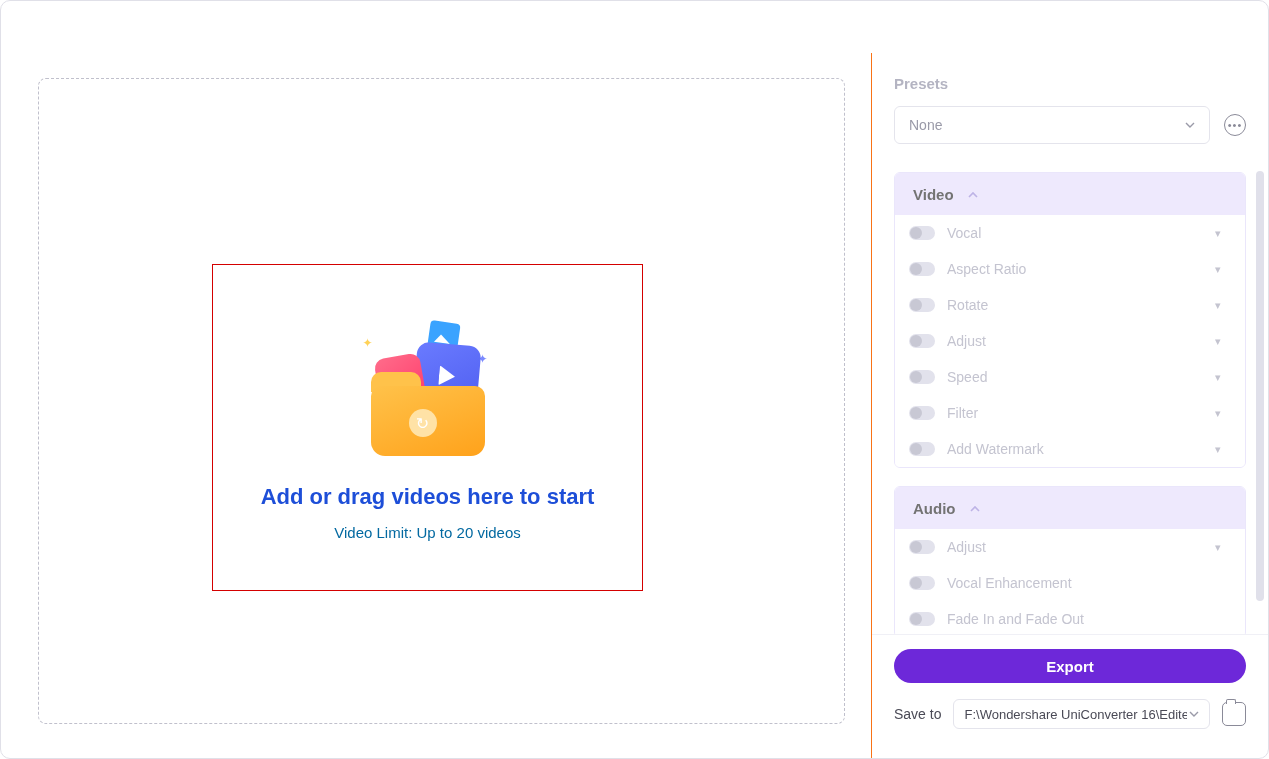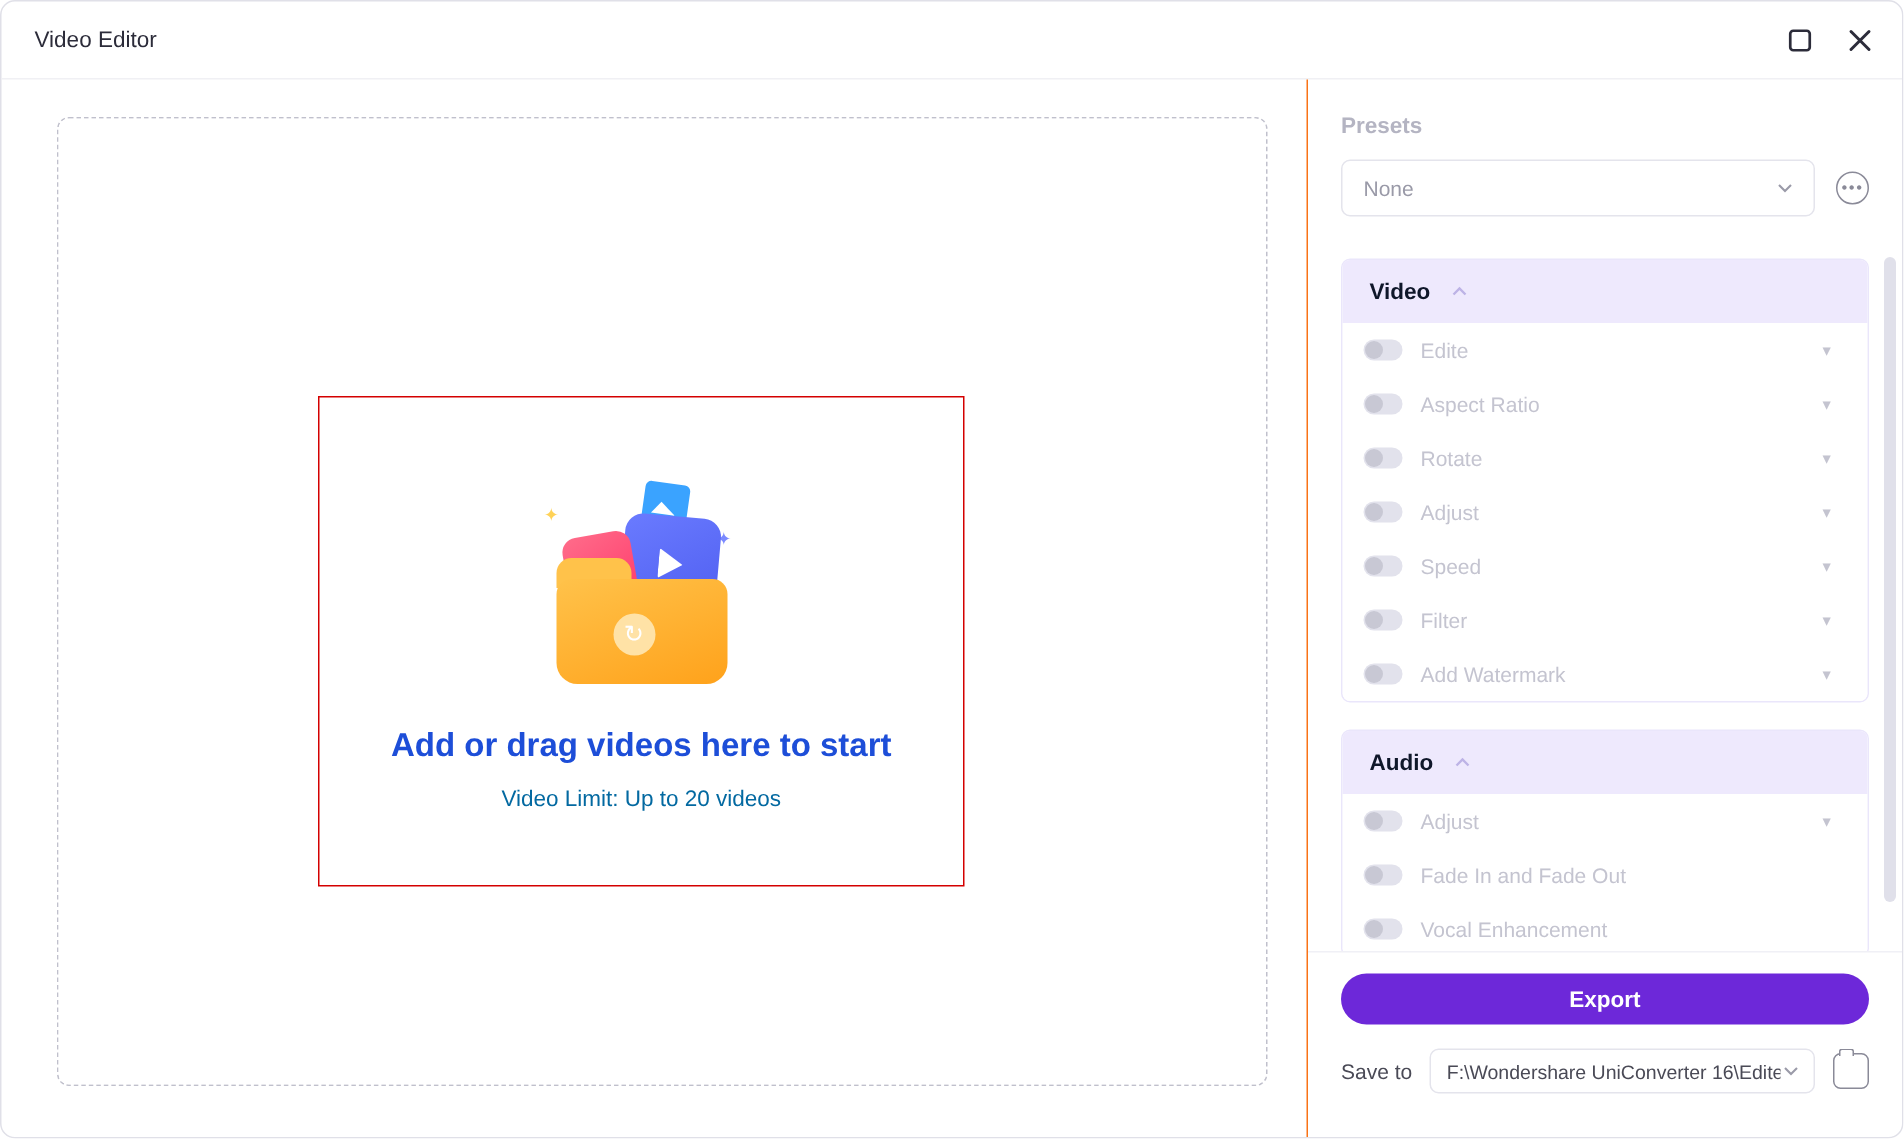--- a/index.html
+++ b/index.html
@@ -214,21 +214,21 @@
   }
   .section-header {
     height: 42px;
     background: #eee9fd;
     display: flex;
     align-items: center;
     padding: 0 18px;
     gap: 12px;
     font-size: 15px;
     font-weight: 600;
-    color: #0f172a;
+    color: #737373;
   }
   .section-body { background: #fff; }
 
   .optrow {
     height: 36px;
     display: flex;
     align-items: center;
     padding: 0 14px 0 14px;
     gap: 12px;
   }
@@ -313,34 +313,20 @@
   }
 
   .caret { margin-left: 2px; }
   .caret svg{ width:10px; height:10px; }
 </style>
 </head>
 <body>
 
 <div class="window">
 
-  <div class="titlebar">
-    <span class="title">Video Editor</span>
-    <div class="winbtn max">
-      <svg viewBox="0 0 18 18">
-        <rect x="2.5" y="2.5" width="13" height="13" rx="2" ry="2" fill="none" stroke="#2c2c3a" stroke-width="1.8"></rect>
-      </svg>
-    </div>
-    <div class="winbtn close">
-      <svg viewBox="0 0 18 18">
-        <line x1="3" y1="3" x2="15" y2="15" stroke="#2c2c3a" stroke-width="2" stroke-linecap="round"></line>
-        <line x1="15" y1="3" x2="3" y2="15" stroke="#2c2c3a" stroke-width="2" stroke-linecap="round"></line>
-      </svg>
-    </div>
-  </div>
 
   <div class="bodywrap">
 
     <div class="leftpane">
       <div class="dropwrap">
         <div class="innerbox">
           <div class="iconstack">
             <div class="sparkle s1">✦</div>
             <div class="sparkle s2">✦</div>
             <div class="card-img"></div>
@@ -379,21 +365,21 @@
             <span>Video</span>
             <span class="caret">
               <svg viewBox="0 0 10 10">
                   <path d="M1 7 L5 3 L9 7" fill="none" stroke="#bdb3e6" stroke-width="1.6"></path>
                 </svg>
             </span>
           </div>
           <div class="section-body">
             <div class="optrow">
               <div class="toggle"></div>
-              <div class="optlabel">Edite</div>
+              <div class="optlabel">Vocal</div>
               <div class="chevwrap">▾</div>
             </div>
             <div class="optrow">
               <div class="toggle"></div>
               <div class="optlabel">Aspect Ratio</div>
               <div class="chevwrap">▾</div>
             </div>
             <div class="optrow">
               <div class="toggle"></div>
               <div class="optlabel">Rotate</div>
@@ -432,26 +418,26 @@
             </span>
           </div>
           <div class="section-body">
             <div class="optrow">
               <div class="toggle"></div>
               <div class="optlabel">Adjust</div>
               <div class="chevwrap">▾</div>
             </div>
             <div class="optrow">
               <div class="toggle"></div>
+              <div class="optlabel">Vocal Enhancement</div>
+              <div class="chevwrap">&nbsp;</div>
+            </div>
+            <div class="optrow">
+              <div class="toggle"></div>
               <div class="optlabel">Fade In and Fade Out</div>
-              <div class="chevwrap">&nbsp;</div>
-            </div>
-            <div class="optrow">
-              <div class="toggle"></div>
-              <div class="optlabel">Vocal Enhancement</div>
               <div class="chevwrap">&nbsp;</div>
             </div>
           </div>
         </div>
 
         <div class="scrollbar-fake"></div>
       </div>
 
       <div class="rfooter">
         <div class="exportbtn">

